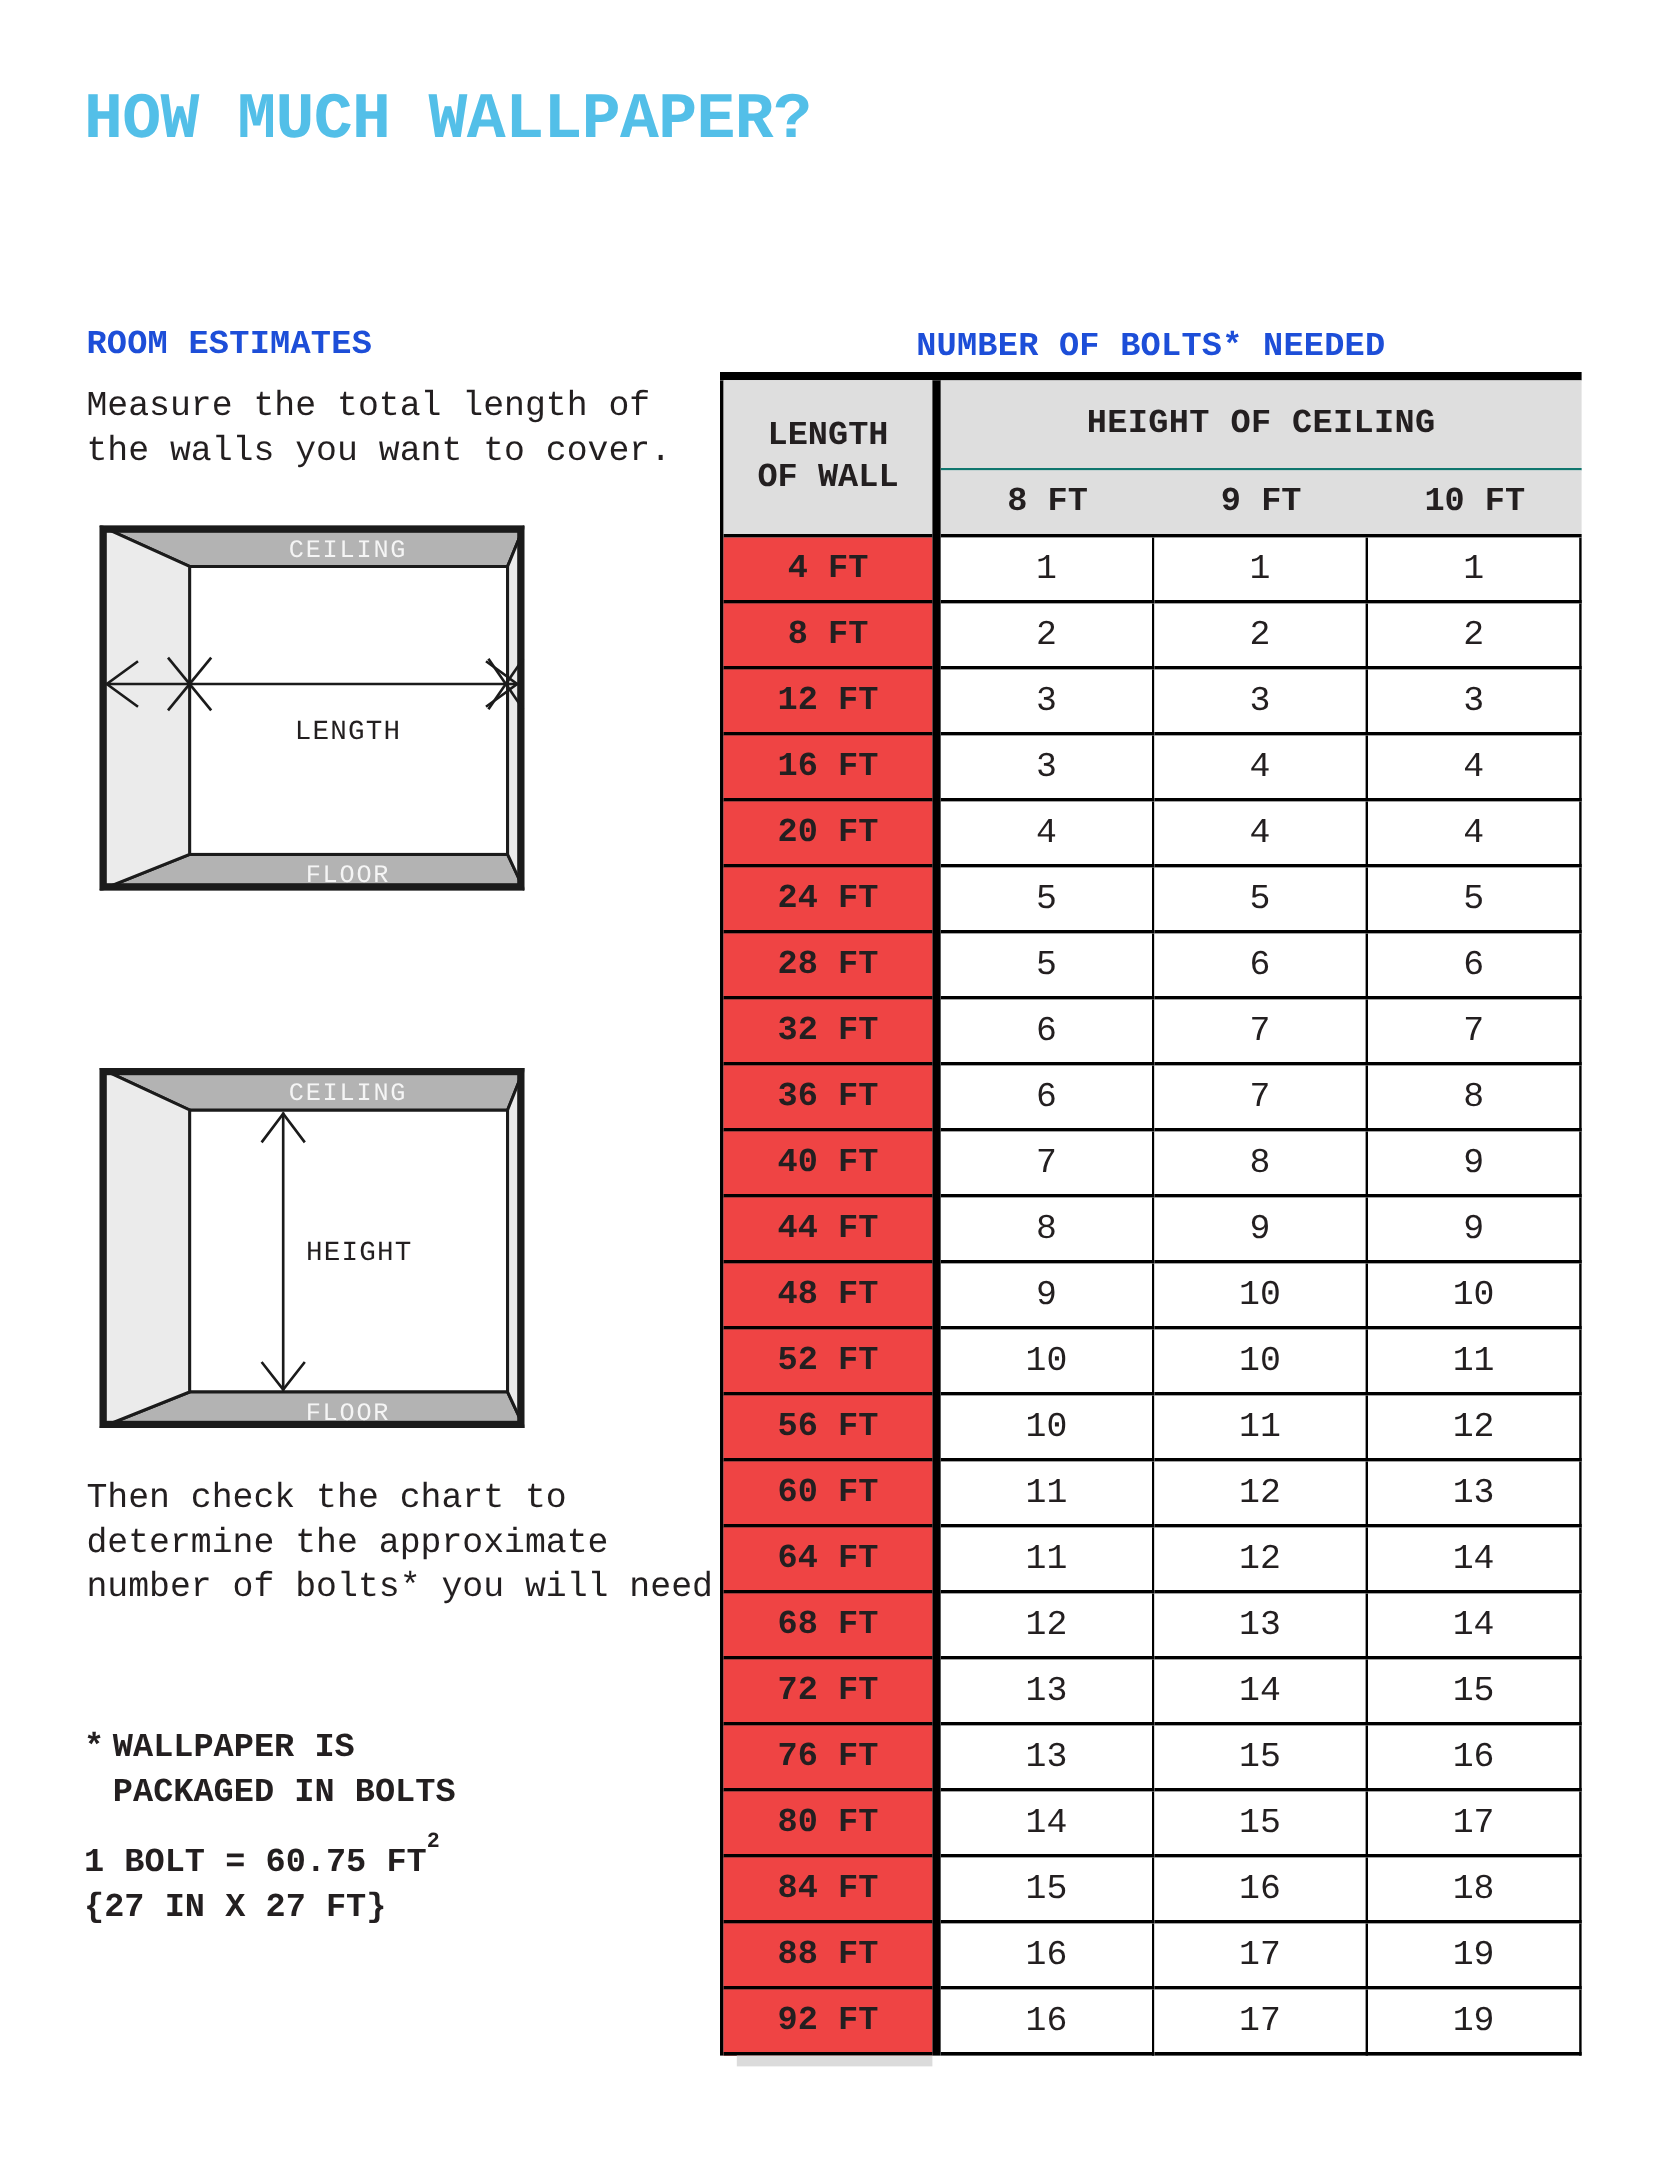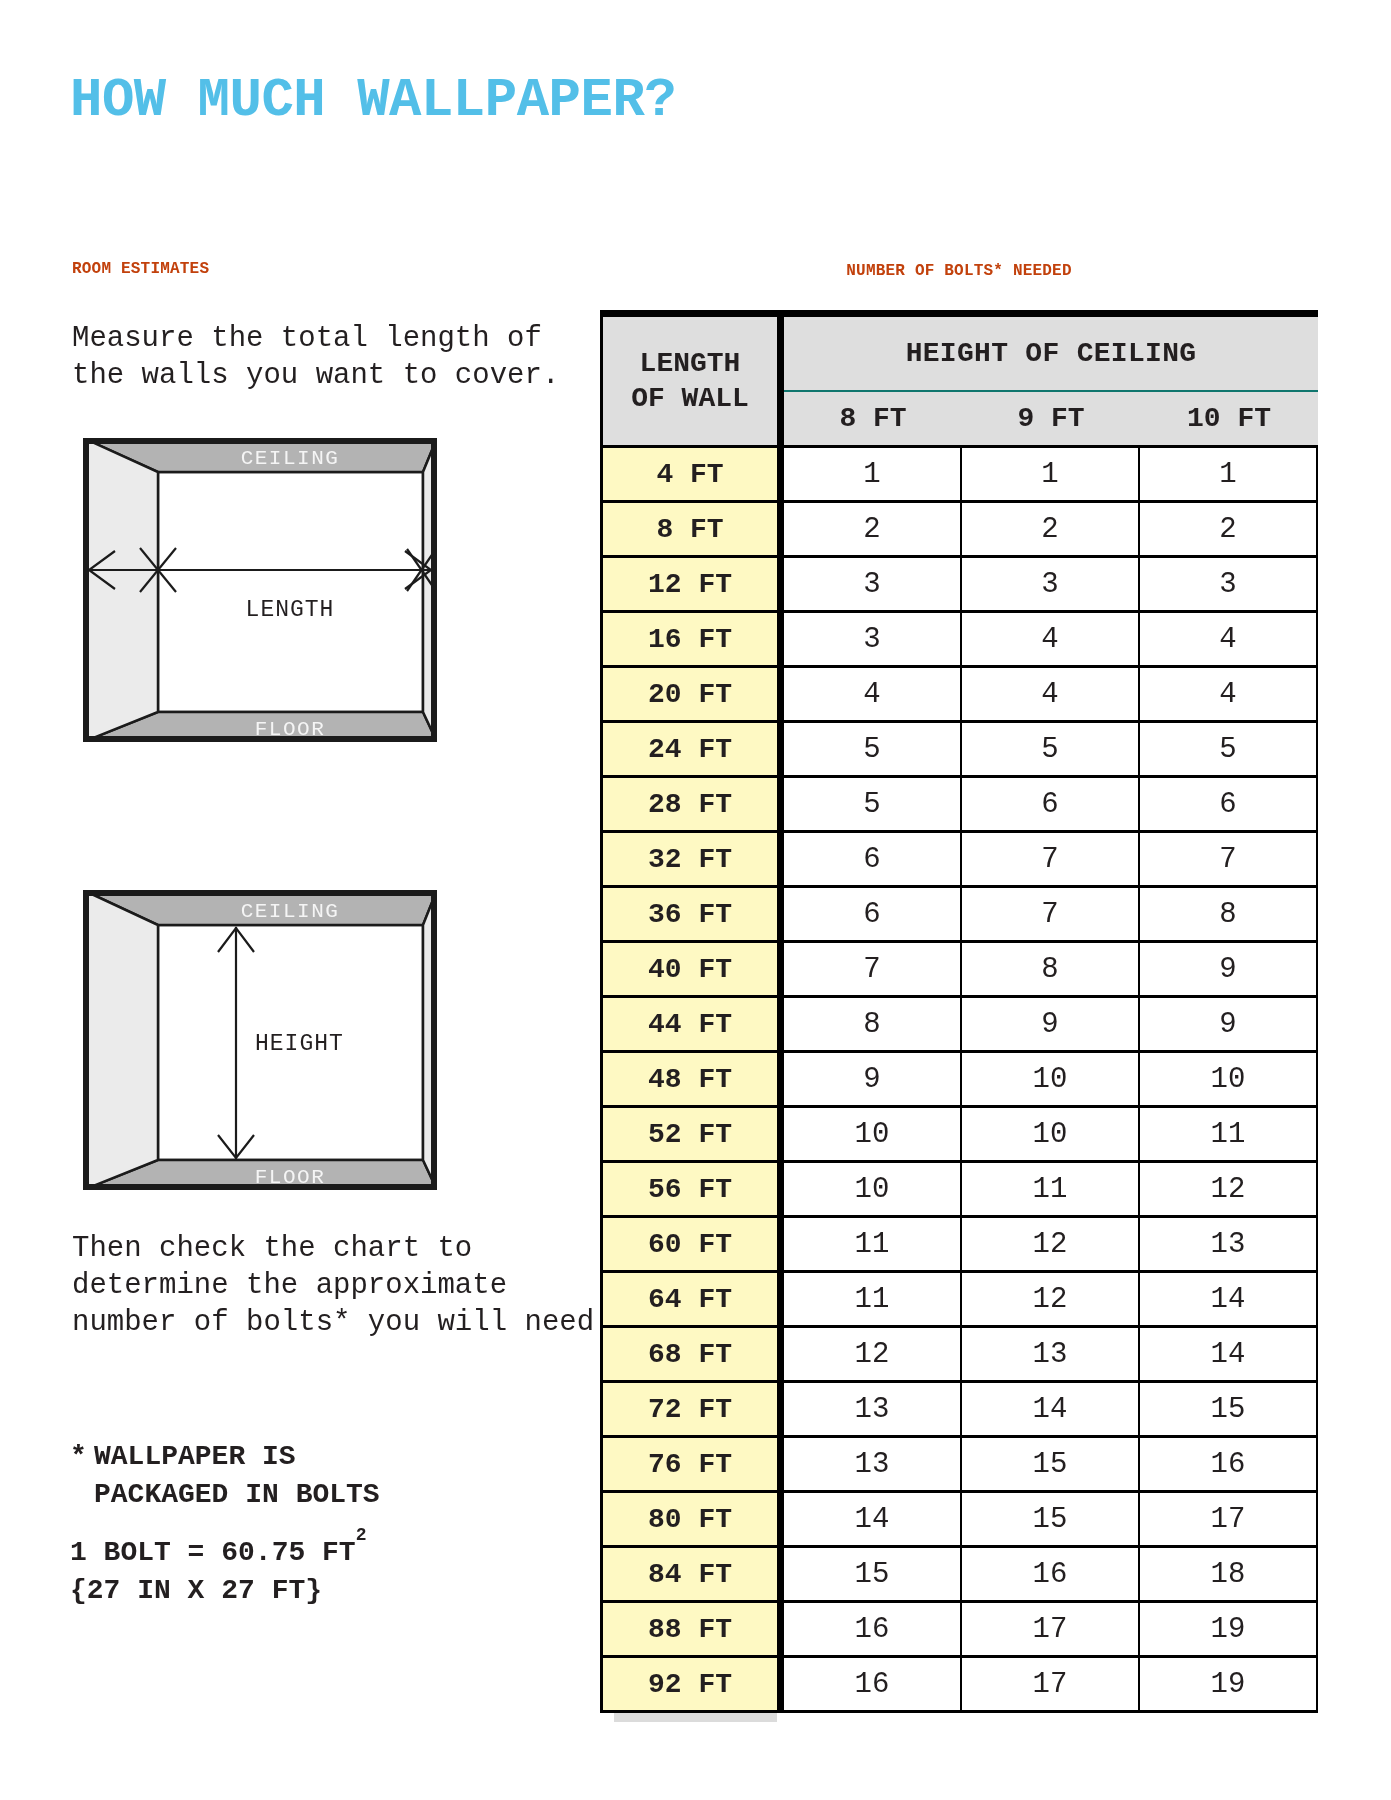--- a/index.html
+++ b/index.html
@@ -6,21 +6,21 @@
   #page{
     position:relative;width:1391px;height:1800px;background:#ffffff;overflow:hidden;
     font-family:Liberation Mono, monospace;color:#231F20;
   }
   *{box-sizing:border-box;}
   .abs{position:absolute;}
   .multiline{white-space:pre-line;}
 
   
   .page-title{left:70px;top:70px;font-size:54px;font-weight:bold;color:#53BFE8;letter-spacing:-0.5px;}
-  .sec-head{font-size:16px;font-weight:bold;color:#c2410c;letter-spacing:0.2px;}
+  .sec-head{font-size:28px;font-weight:bold;color:#1d4ed8;letter-spacing:0.2px;margin-top:12px;}
   .room-estimates{left:72px;top:260px;}
   .para{font-size:29px;line-height:37px;color:#231F20;}
   .para1{left:72px;top:320px;}
   .para2{left:72px;top:775px;}
   .para3{left:72px;top:1230px;}
   .diagram{left:83px;}
   .d1{top:438px;}
   .d2{top:890px;}
   .footnote{left:70px;top:1438px;font-size:28px;font-weight:bold;line-height:38px;}
   .footnote .star{position:absolute;left:0;top:0;}
@@ -35,21 +35,21 @@
   .tbl-main{display:flex;align-items:stretch;}
   .col-label{width:177px;border-left:3px solid #000;background:#ffffff;}
   .divider{width:7px;background:#000;}
   .col-data{width:534px;}
   .label-head{
     height:131px;background:#DEDEDE;border-bottom:3px solid #000;
     display:flex;align-items:center;justify-content:center;text-align:center;
     font-size:28px;font-weight:bold;line-height:35px;
   }
   .label-cell{
-    height:55px;background:#fef9c3;border-bottom:3px solid #000;
+    height:55px;background:#ef4444;border-bottom:3px solid #000;
     display:flex;align-items:center;justify-content:center;
     font-size:28px;font-weight:bold;
   }
   .group-head{
     height:75px;background:#DEDEDE;border-bottom:2px solid #0f766e;
     display:flex;align-items:center;justify-content:center;
     font-size:28px;font-weight:bold;letter-spacing:0.3px;
   }
   .sub-heads{display:grid;grid-template-columns:repeat(3,1fr);height:56px;background:#DEDEDE;border-bottom:3px solid #000;}
   .sub-head{display:flex;align-items:center;justify-content:center;font-size:28px;font-weight:bold;}

